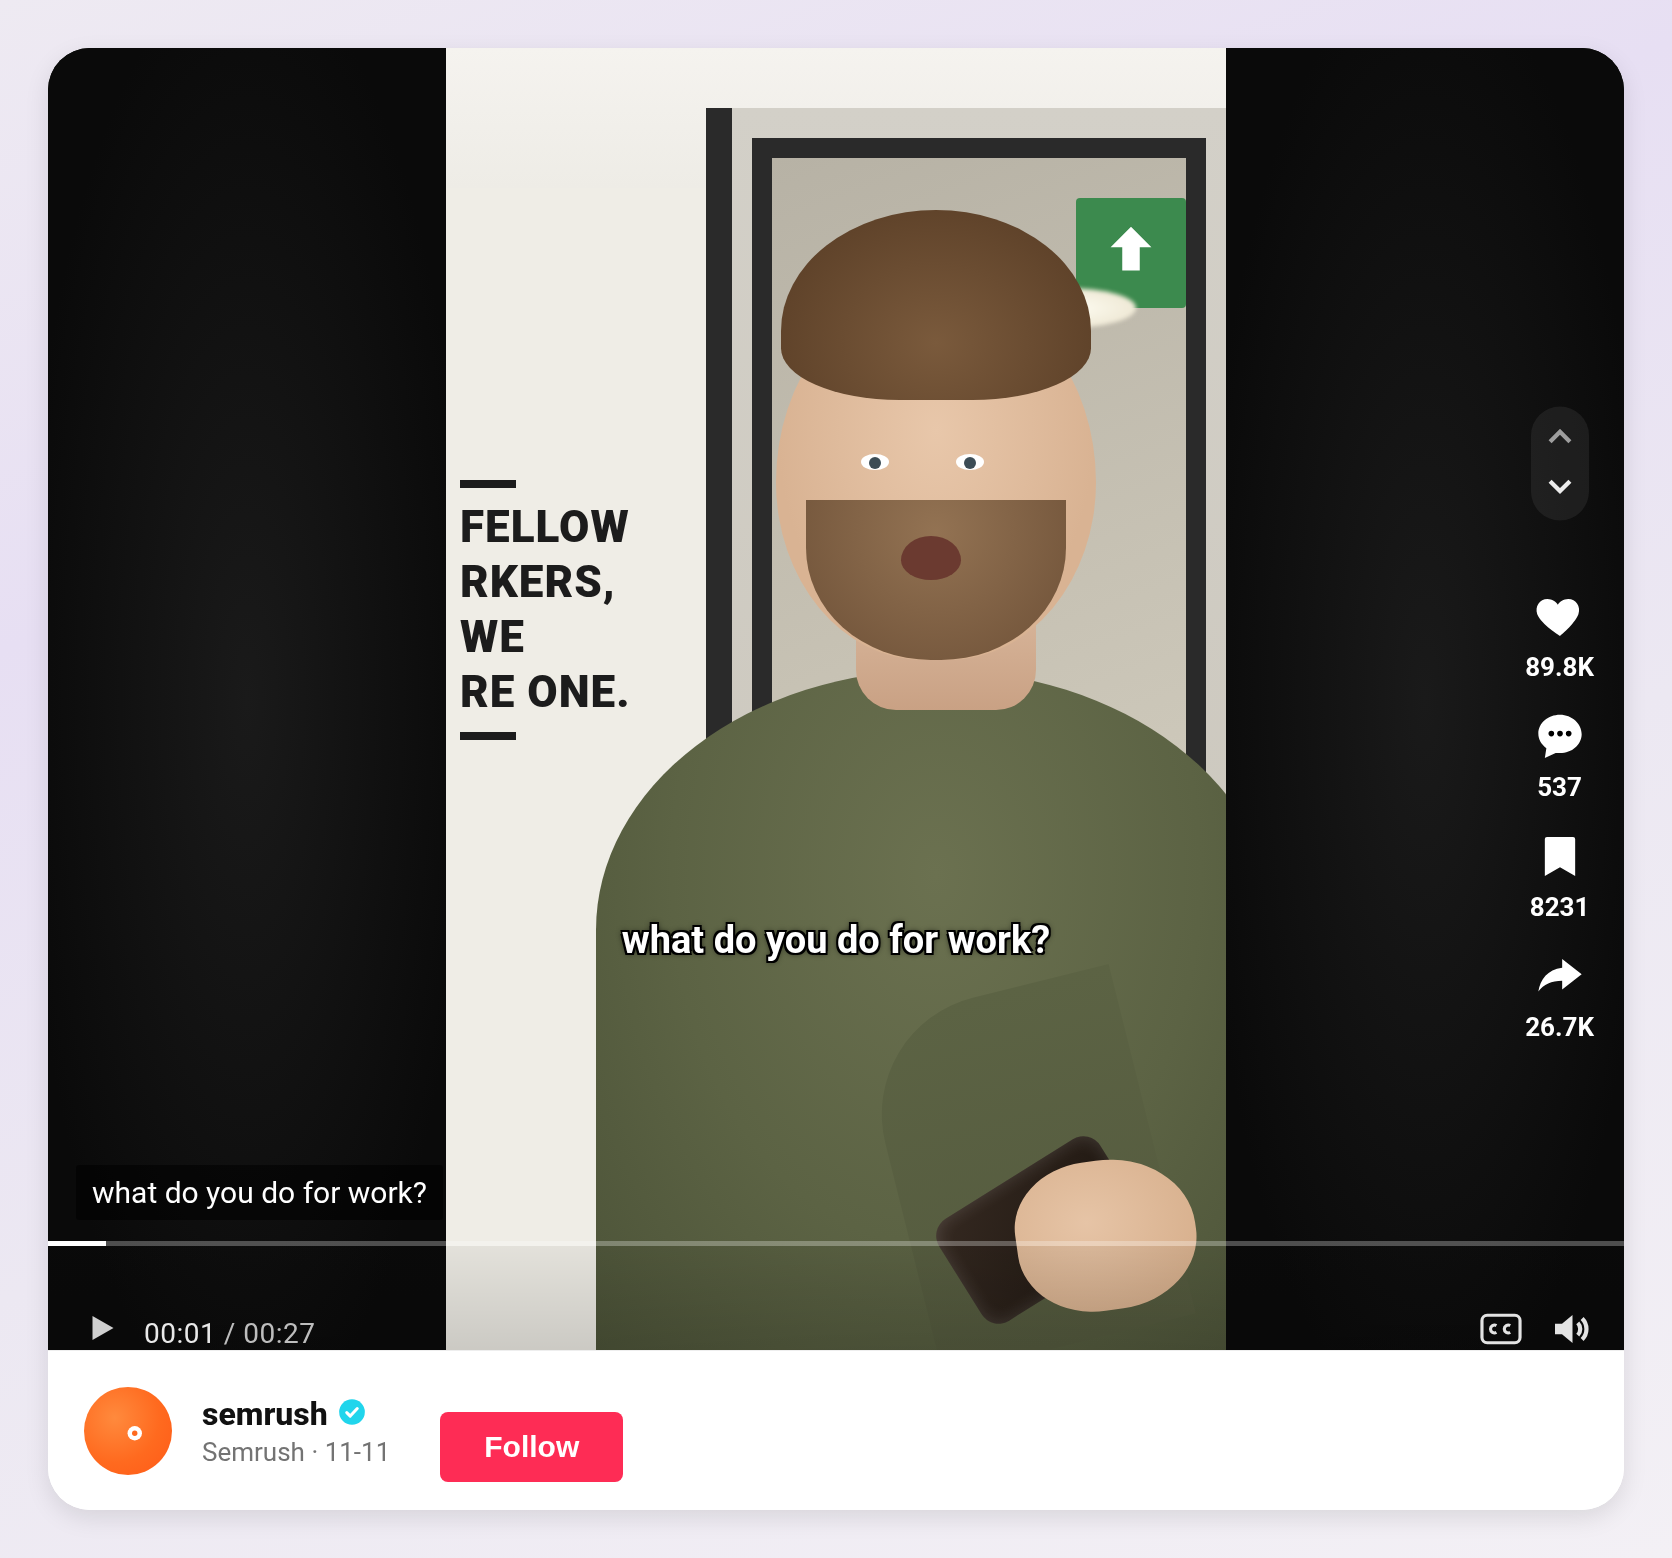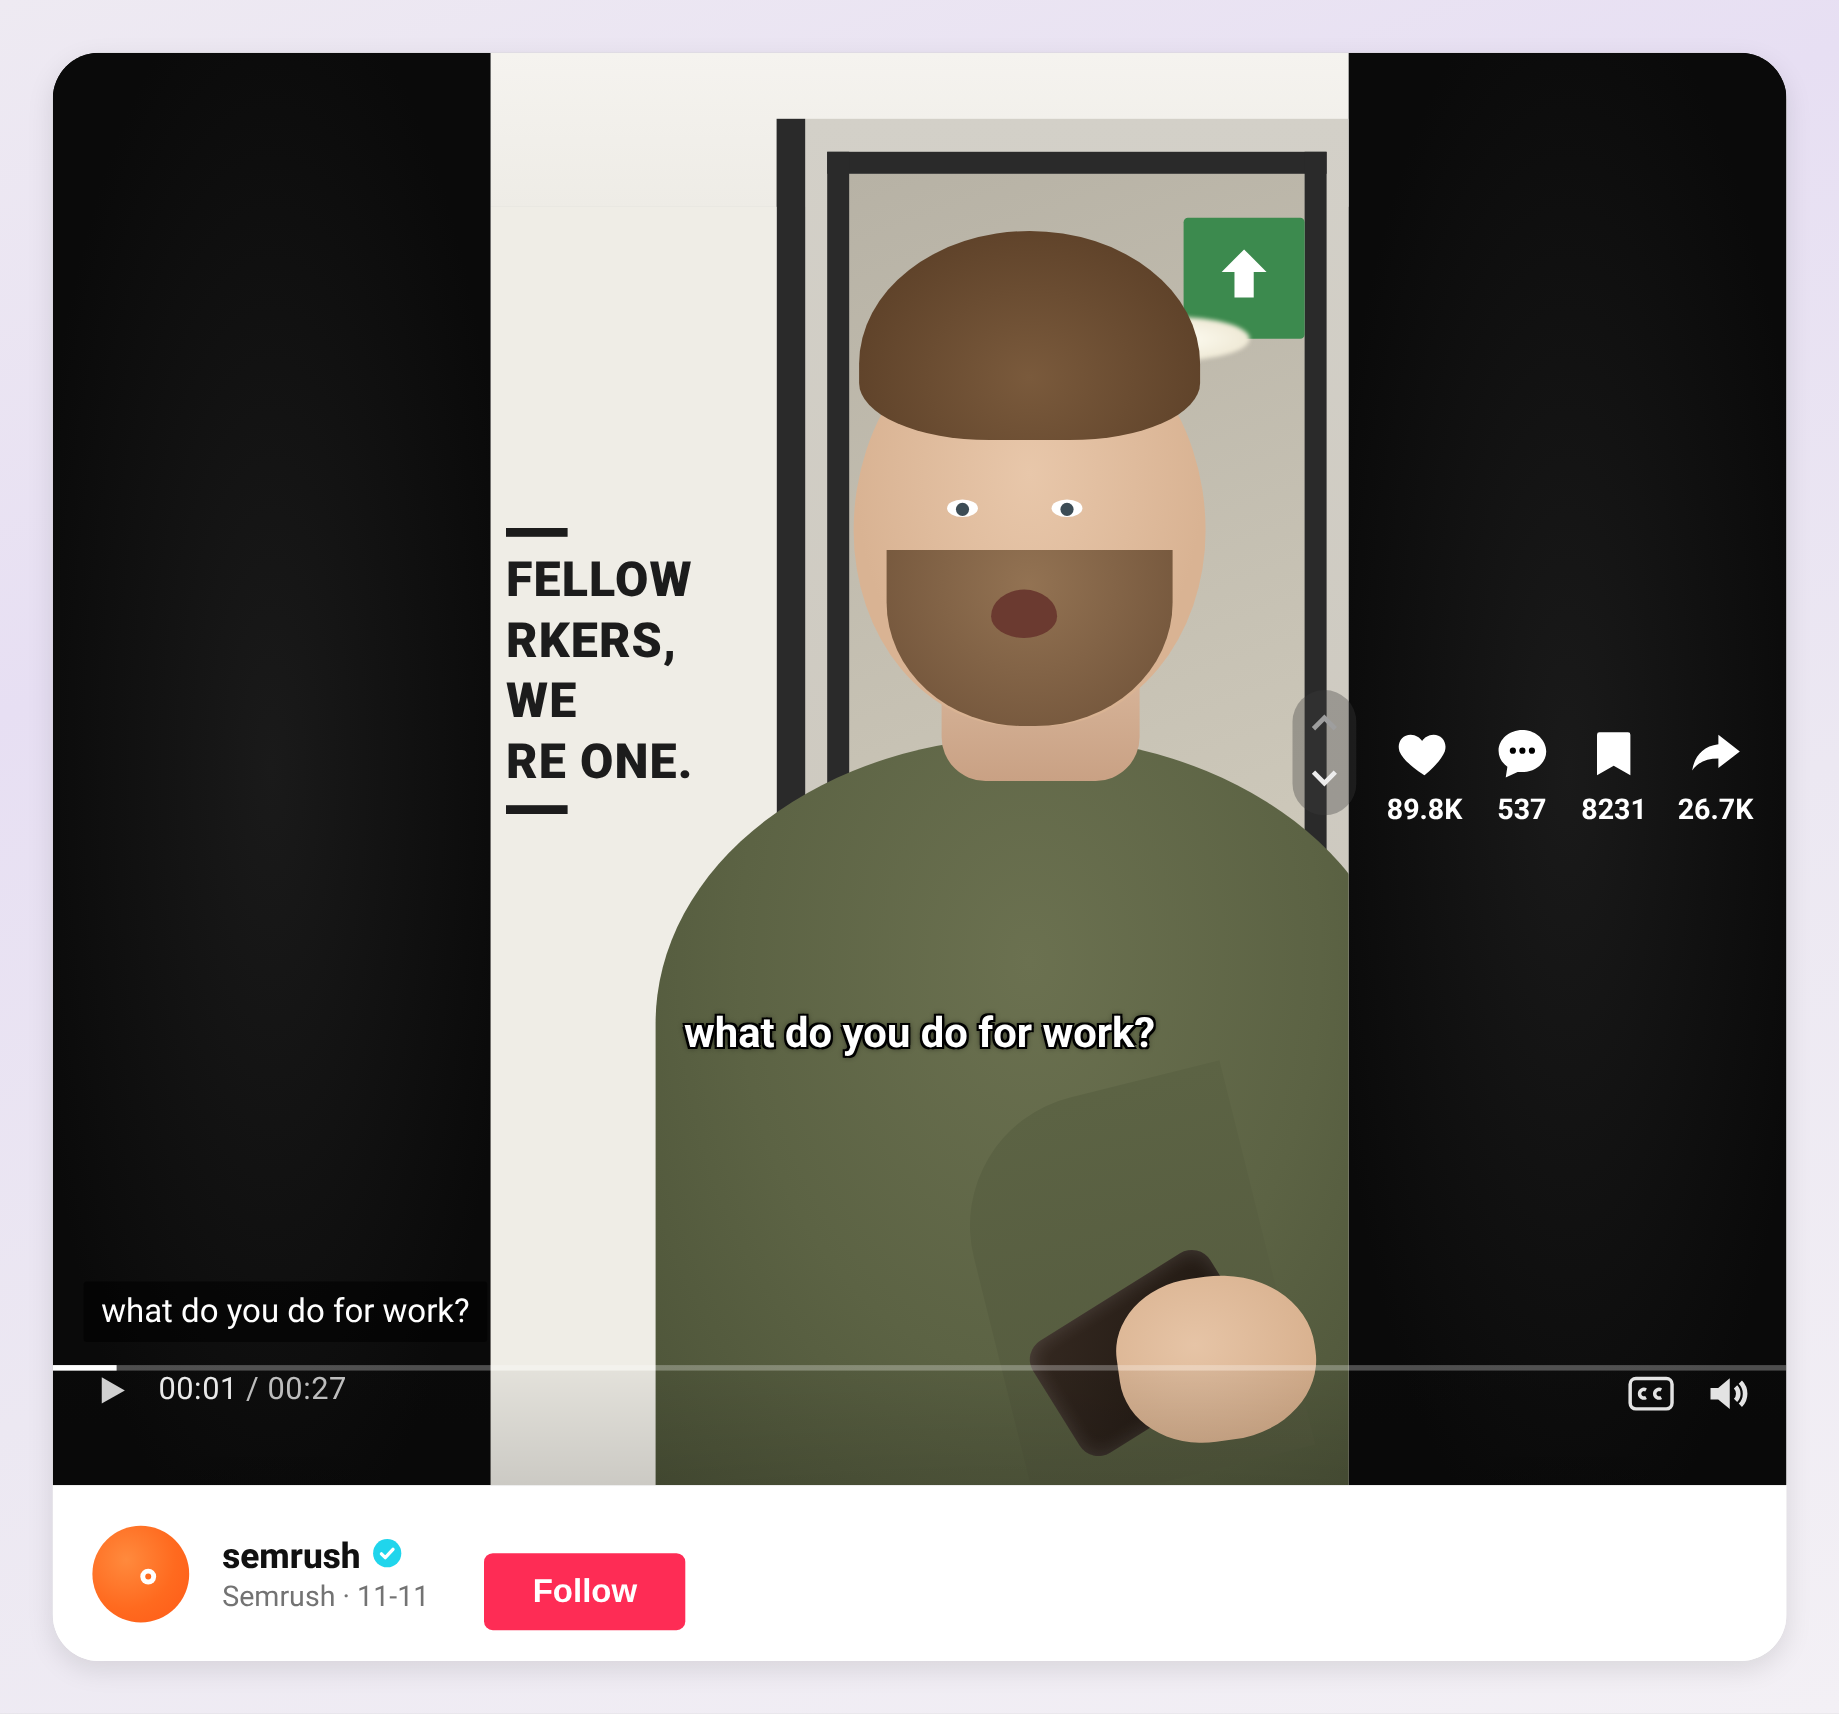--- a/index.html
+++ b/index.html
@@ -114,33 +114,33 @@
     position:absolute; left:28px; bottom:130px;
     background:rgba(0,0,0,.55); color:#fff; font-size:30px;
     padding:10px 16px; border-radius:3px;
   }
   .progress-track { position:absolute; left:0; right:0; bottom:104px; height:5px;
     background:rgba(255,255,255,.28); }
   .progress-fill { position:absolute; left:0; top:0; bottom:0;
     background:#fff; }
 
   .controls-row { position:absolute; left:0; right:0; bottom:0; height:104px;
-    display:flex; align-items:flex-start; padding:0 34px; gap:26px;
+    display:flex; align-items:flex-end; padding:0 34px; gap:26px;
     background:linear-gradient(180deg,rgba(0,0,0,.05),rgba(0,0,0,.15)); }
   .play-btn svg { width:36px; height:36px; fill:#d0d0d0; }
   .time { color:#bdbdbd; font-size:28px; letter-spacing:.5px; }
   .time .cur { color:#e9e9e9; }
   .controls-spacer { flex:1 1 auto; }
   .cc-btn, .vol-btn { display:flex; align-items:center; justify-content:center; }
   .cc-btn svg, .vol-btn svg { width:42px; height:42px; stroke:#e3e3e3; fill:none; stroke-width:2.4; }
 
   
   .rail {
     position:absolute; right:30px; top:50%; transform:translateY(-46%);
-    display:flex; flex-direction:row; align-items:center; gap:28px;
+    display:flex; flex-direction:column; align-items:center; gap:28px;
     color:#fff;
     text-align:right;
   }
   .rail-nav { display:flex; flex-direction:column; align-items:center; gap:10px;
     background:rgba(60,60,60,.35); border-radius:32px; padding:14px 12px;
     margin-bottom:42px;}
   .rail-nav svg { width:34px; height:34px; stroke:#9e9e9e; fill:none; stroke-width:3; }
   .rail-nav .down svg { stroke:#ececec; }
   .rail .stat { display:flex; flex-direction:column; align-items:center; gap:10px; }
   .rail .count { font-size:26px; font-weight:700; }

